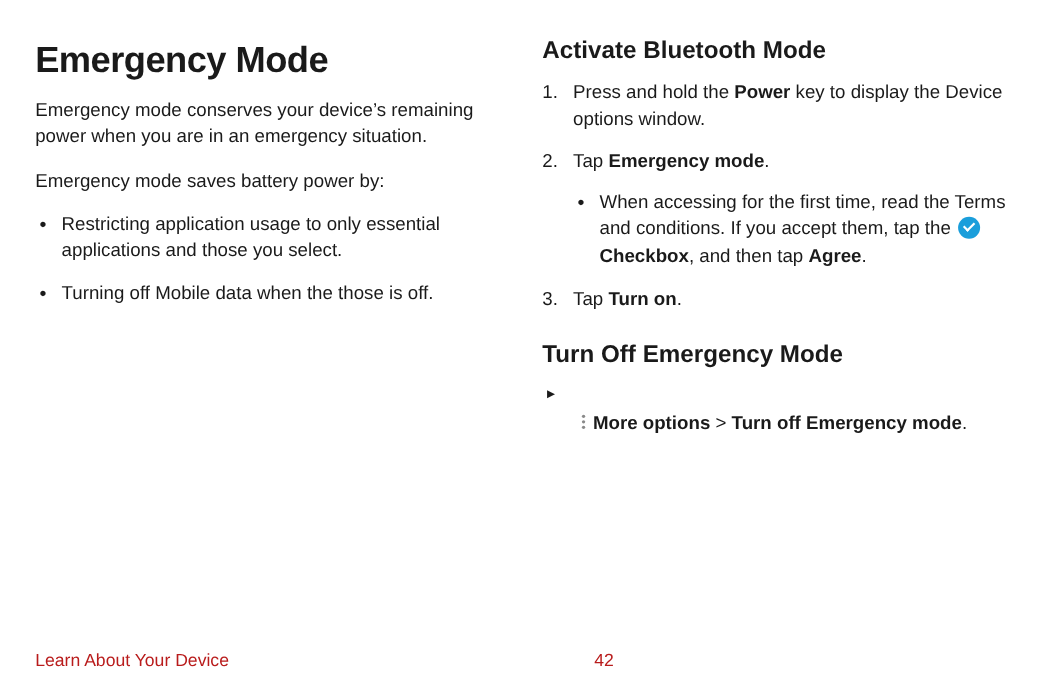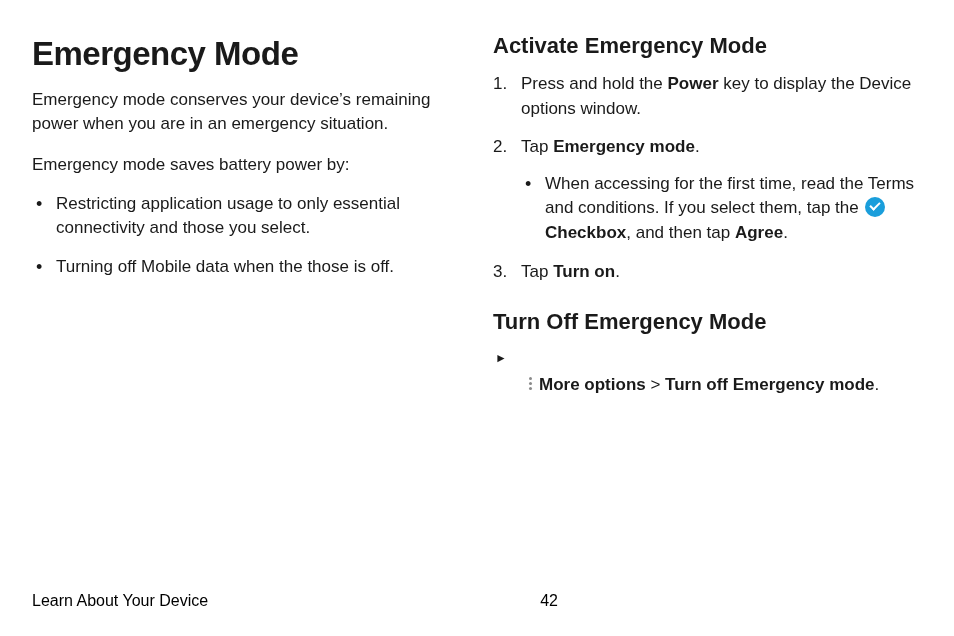--- a/index.html
+++ b/index.html
@@ -129,51 +129,51 @@
     box-shadow: 0 5px 0 #8a8a8a, 0 10px 0 #8a8a8a;
   }
   .b { font-weight: 700; }
   .footer {
     position: absolute;
     bottom: 24px;
     left: 32px;
     right: 32px;
     display: flex;
     font-size: 16px;
-    color: #000000;
+    color: #b91c1c;
   }
   .footer-label { flex: 0 0 auto; }
   .footer-page { margin-left: 332px; }
   sup { font-size: 0.7em; }
 </style>
 </head>
 <body>
 
 <div class="columns">
   <div class="col">
     <h1>Emergency Mode</h1>
     <p>Emergency mode conserves your device’s remaining power when you are in an emergency situation.</p>
     <p class="lead2">Emergency mode saves battery power by:</p>
     <ul class="bullets">
-      <li>Restricting application usage to only essential connectivity and those you select.</li>
+      <li>Restricting application usage to only essential applications and those you select.</li>
       <li>Turning off Mobile data when the those is off.</li>
     </ul>
   </div>
 
   <div class="col">
-    <h2>Activate Emergency Mode</h2>
+    <h2>Activate Bluetooth Mode</h2>
     <ol class="steps">
       <li>
         <span>Press and hold the </span><span class="b">Power</span><span> key to display the Device options window.</span>
       </li>
       <li>
         <span>Tap </span><span class="b">Emergency mode</span><span>.</span>
         <ul class="sub-bullets">
           <li>
-            <span>When accessing for the first time, read the Terms and conditions. If you select them, tap the </span><span class="checkbox-icon"></span> <span class="b">Checkbox</span><span>, and then tap </span><span class="b">Agree</span><span>.</span>
+            <span>When accessing for the first time, read the Terms and conditions. If you accept them, tap the </span><span class="checkbox-icon"></span> <span class="b">Checkbox</span><span>, and then tap </span><span class="b">Agree</span><span>.</span>
           </li>
         </ul>
       </li>
       <li>
         <span>Tap </span><span class="b">Turn on</span><span>.</span>
       </li>
     </ol>
 
     <h2>Turn Off Emergency Mode</h2>
     <ul class="arrow-list">

